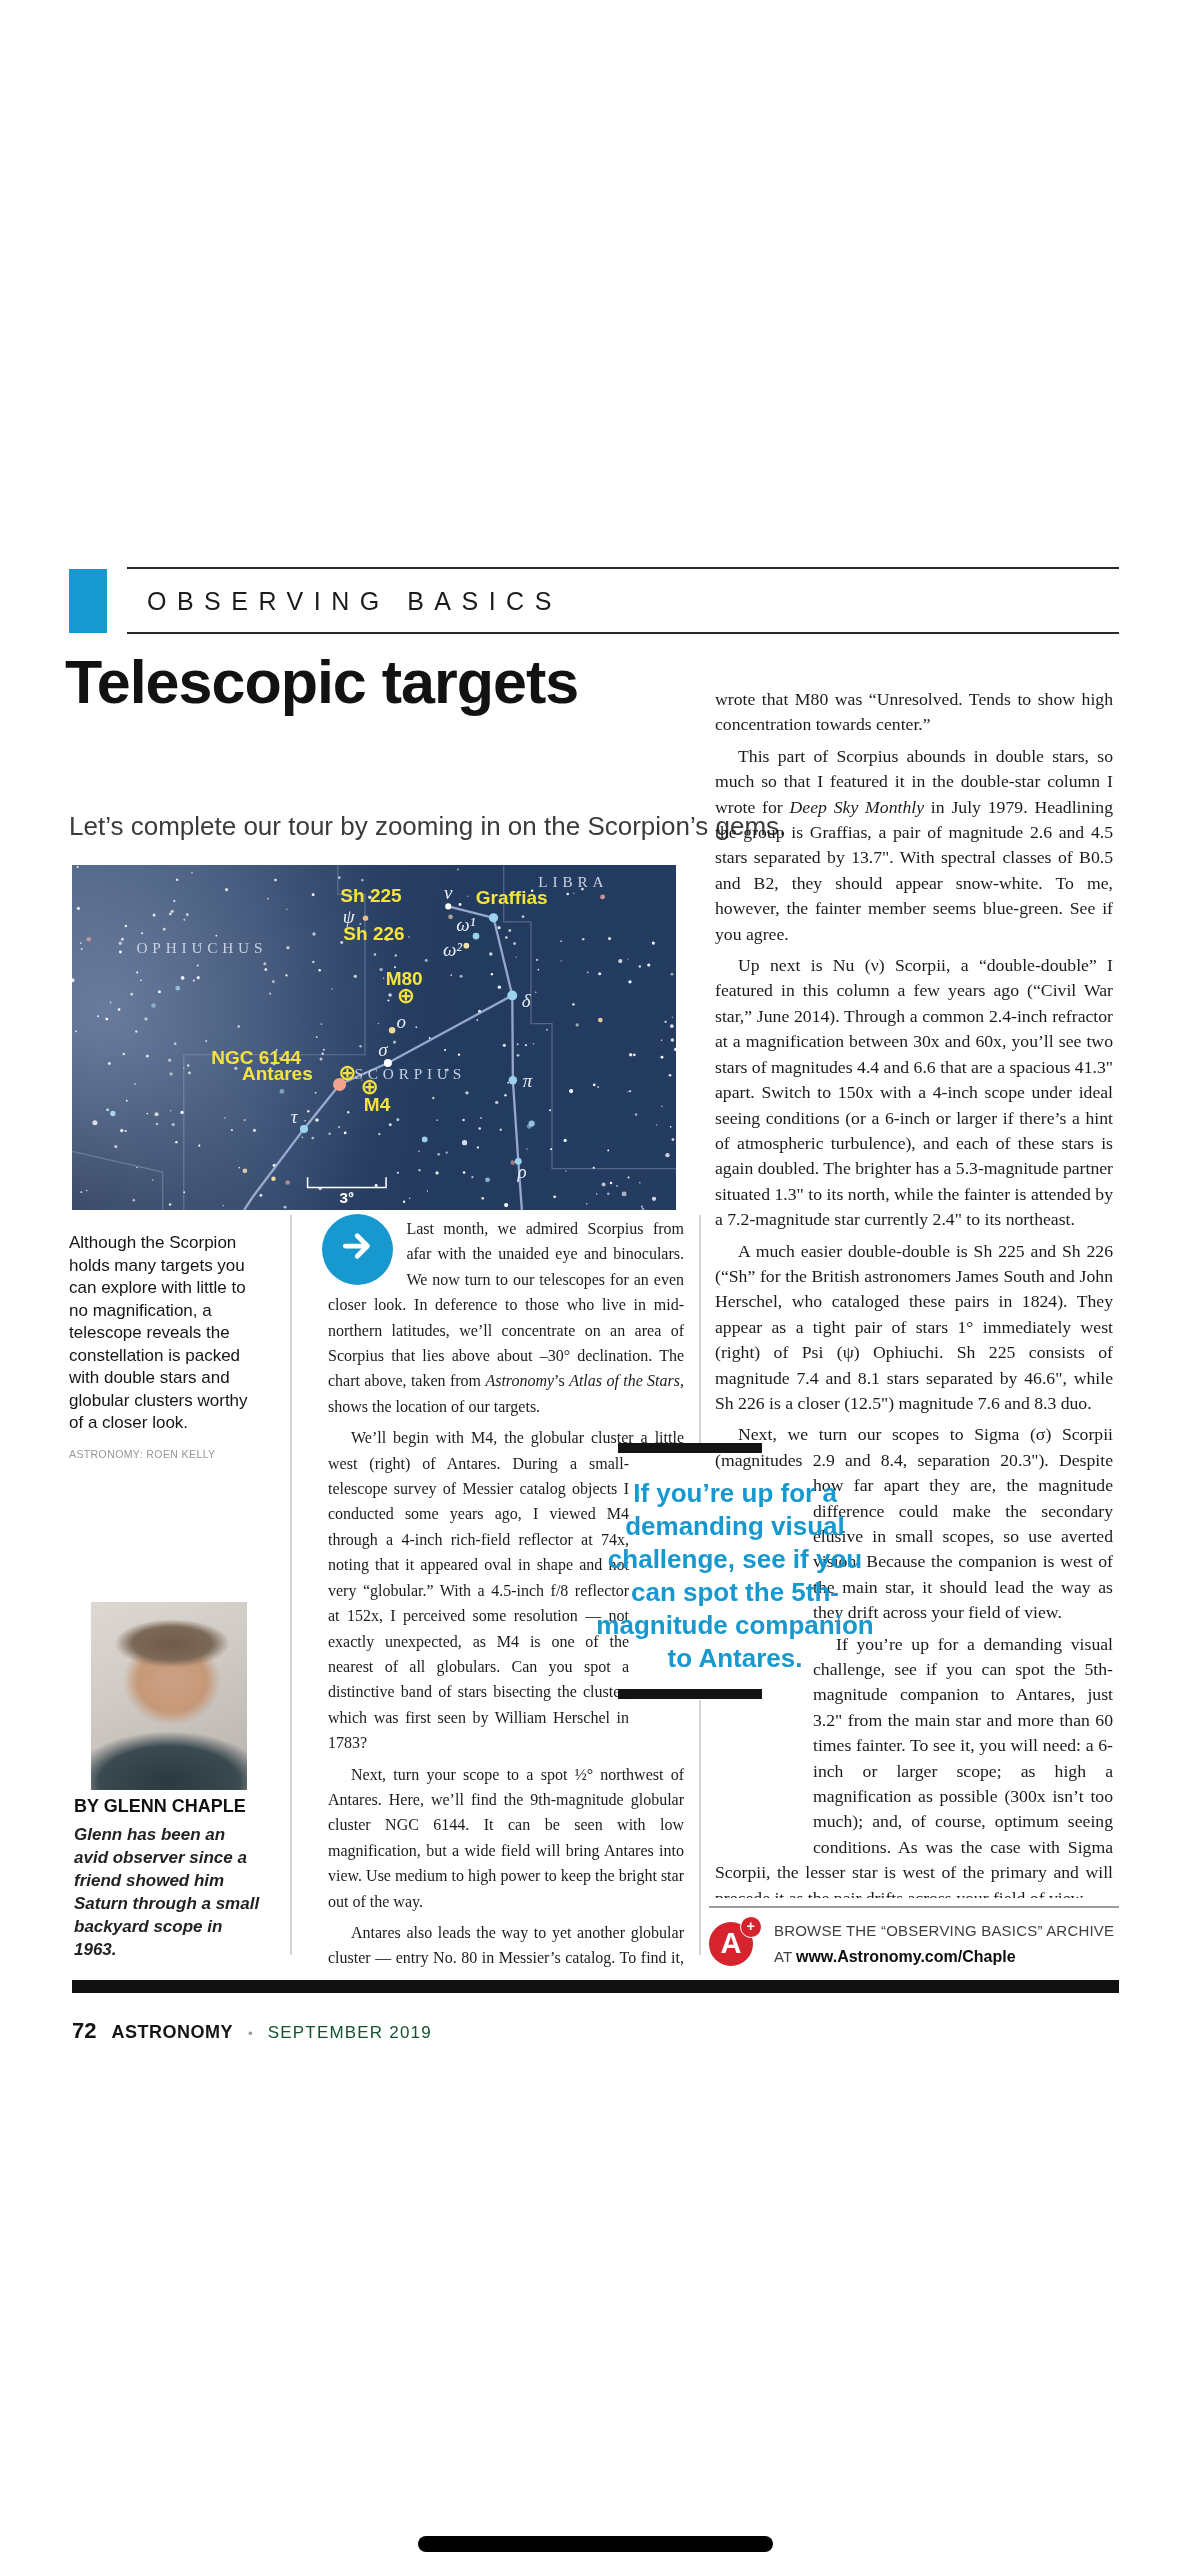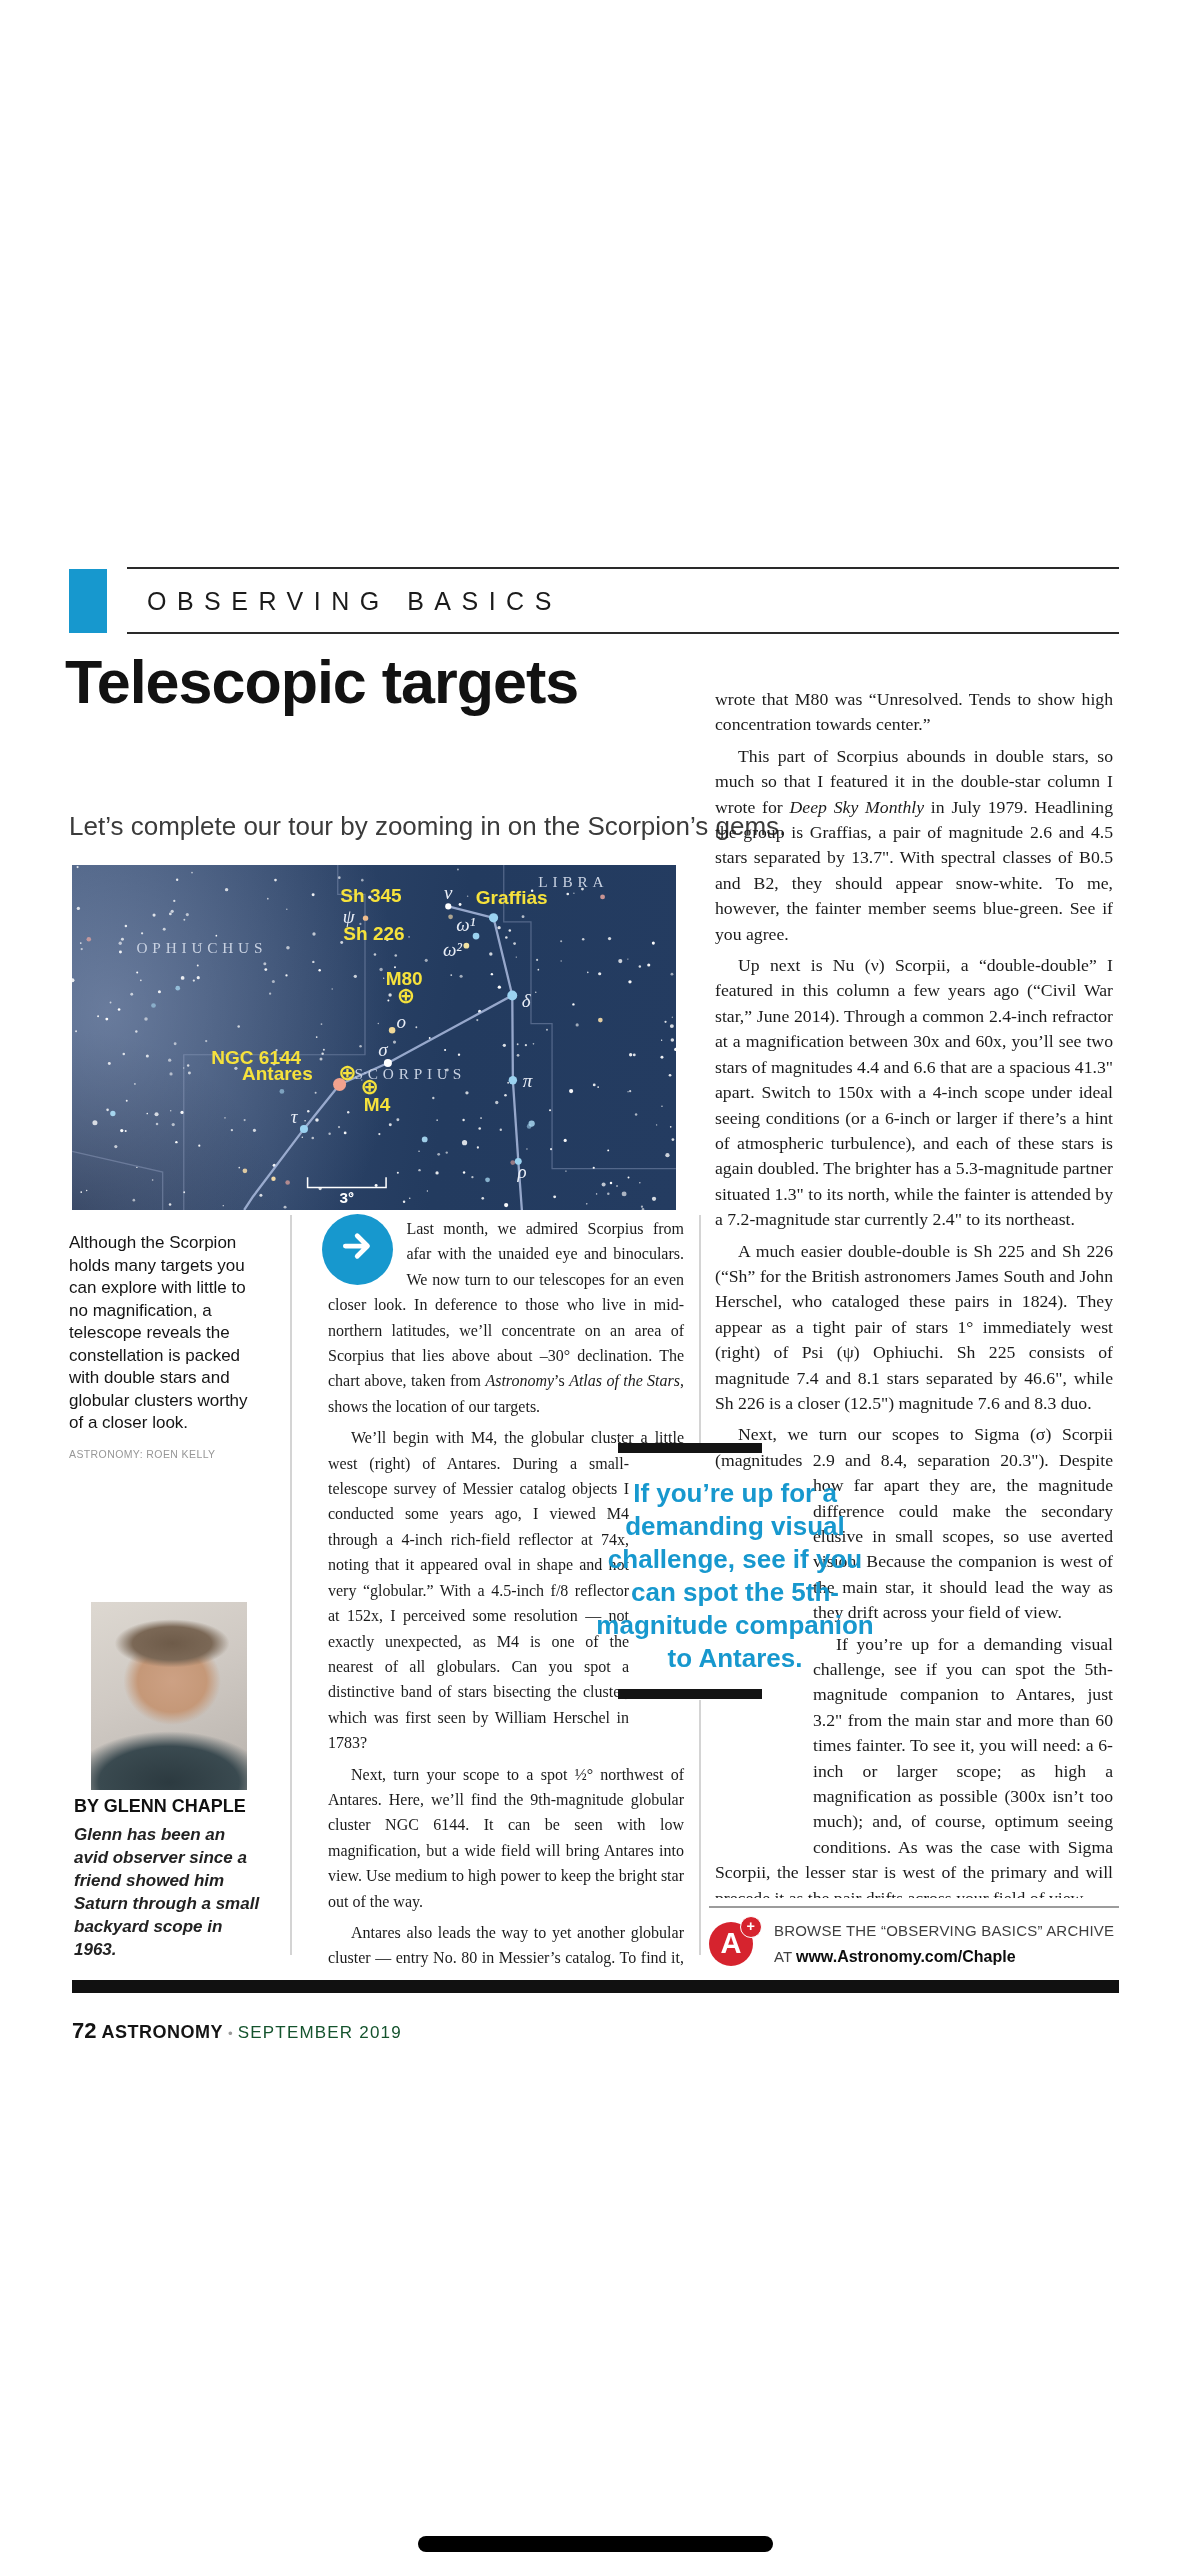--- a/index.html
+++ b/index.html
@@ -83,21 +83,21 @@
                 display:flex; align-items:center; justify-content:center; }
   .alogo .plus { position:absolute; right:-4.8px; top:-3.8px; width:20px; height:20px; border-radius:50%;
                  background:#d6232e; border:1.9px solid #fff; color:#fff; font-weight:bold; font-size:14.4px;
                  line-height:18px; text-align:center; }
   .arch-l1 { font-size:15px; color:#3f3f3f; letter-spacing:0.2px; }
   .arch-l2 { font-size:15px; color:#3f3f3f; margin-top:9px; }
   .arch-l2 b { font-size:16px; color:#0d0d0d; }
 
   
   .thick-bar { position:absolute; left:72px; top:1980px; width:1047px; height:12.5px; background:#111; }
-  .footer { position:absolute; left:72px; top:2018px; display:flex; align-items:baseline; gap:5px; }
+  .footer { position:absolute; left:72px; top:2018px; display:flex; align-items:baseline; gap:15px; }
   .f-num { font-size:22px; font-weight:bold; color:#141414; }
   .f-mag { font-size:18px; font-weight:bold; letter-spacing:0.5px; color:#141414; }
   .f-dot { font-size:13.4px; color:#9a9a9a; }
   .f-iss { font-size:17px; color:#14532d; letter-spacing:1.2px; }
 
   .home-indicator { position:absolute; left:418px; top:2536px; width:355px; height:16.3px;
                     border-radius:9.6px; background:#000; }
 </style>
 </head>
 <body>
@@ -408,21 +408,21 @@
         <circle cx="333.9" cy="172.44" r="3.4" fill="#f0d898"></circle>
         <circle cx="329.48999999999995" cy="206.64" r="4.2" fill="#ffffff"></circle>
         <circle cx="279.09" cy="228.96" r="6.8" fill="#f2a28e"></circle>
         <circle cx="459.9" cy="224.64" r="4.4" fill="#9bd2f0"></circle>
         <circle cx="241.92" cy="275.40000000000003" r="4.2" fill="#9bd2f0"></circle>
         <circle cx="465.57000000000005" cy="309.24" r="3.6" fill="#9bd2f0"></circle>
       </svg>
   <span class="lbl lbl-const" style="left: 83%; top: 5%;">LIBRA</span>
       <span class="lbl lbl-const" style="left: 21.5%; top: 24%;">OPHIUCHUS</span>
       <span class="lbl lbl-const" style="left: 56%; top: 60.5%;">SCORPIUS</span>
-      <span class="lbl lbl-object" style="left: 49.5%; top: 9%;">Sh 345</span>
+      <span class="lbl lbl-object" style="left: 49.5%; top: 9%;">Sh 225</span>
       <span class="lbl lbl-object" style="left: 67.5%; top: 9.5%; margin-left: 32px;">Graffias</span>
       <span class="lbl lbl-object" style="left: 50%; top: 20%;">Sh 226</span>
       <span class="lbl lbl-object" style="left: 55%; top: 33%;">M80</span>
       <span class="lbl lbl-object" style="left: 30.5%; top: 56%;">NGC 6144</span>
       <span class="lbl lbl-object" style="left: 34%; top: 60.5%;">Antares</span>
       <span class="lbl lbl-object" style="left: 50.5%; top: 69.5%;">M4</span>
       <span class="lbl lbl-greek" style="left: 62.3%; top: 8%;">ν</span>
       <span class="lbl lbl-greek" style="left: 45.8%; top: 15%;">ψ</span>
       <span class="lbl lbl-greek" style="left: 65.2%; top: 17.5%;">ω¹</span>
       <span class="lbl lbl-greek" style="left: 63%; top: 24.5%;">ω²</span>

